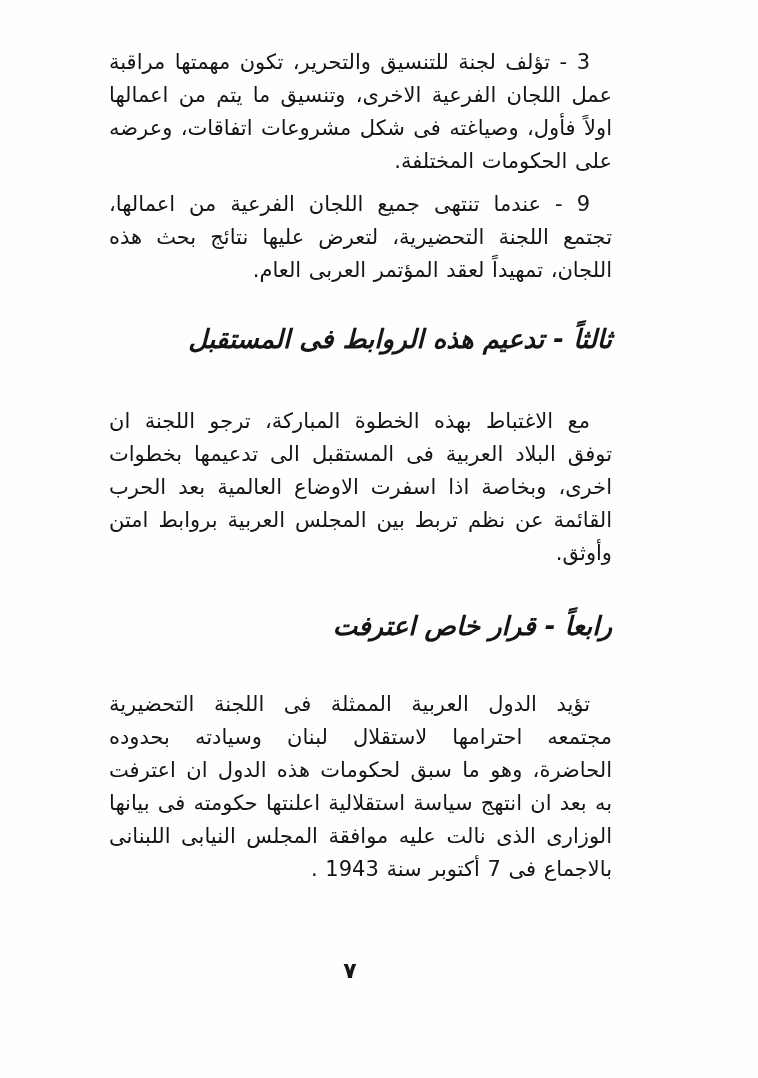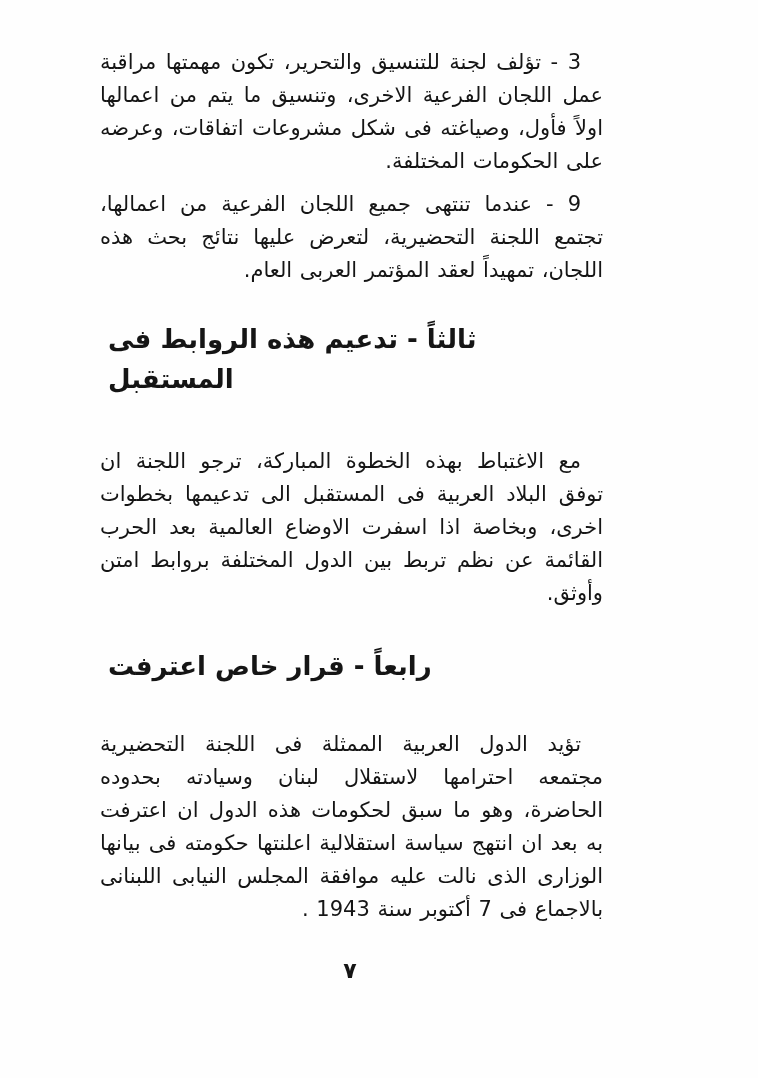--- a/index.html
+++ b/index.html
@@ -16,45 +16,46 @@
     color: #151515;
   }
   .page {
     position: absolute;
     inset: 0;
     background: #fefefe;
   }
   .text-column {
     position: absolute;
     top: 46px;
-    left: 100px;
+    left: 109px;
     width: 503px;
     direction: rtl;
     text-align: justify;
     text-justify: inter-word;
   }
   .body-para {
     margin: 0;
     font-size: 21px;
     line-height: 33px;
     text-indent: 22px;
     word-spacing: 1px;
     font-weight: 500;
   }
   .body-para + .body-para {
     margin-top: 10px;
   }
   .section-heading {
-    margin: 8px;
+    margin: 0;
     font-size: 26px;
     line-height: 40px;
     font-weight: bold;
-    text-align: left;
+    text-align: right;
     text-indent: 0;
     letter-spacing: 0.5px;
+    font-style: italic;
   }
   .heading-first {
     margin-top: 32px;
     margin-bottom: 46px;
   }
   .heading-second {
     margin-top: 36px;
     margin-bottom: 42px;
   }
   .page-number {
@@ -77,21 +78,21 @@
 <div class="page">
 
   <main class="text-column">
 
     <p class="body-para">3 - تؤلف لجنة للتنسيق والتحرير، تكون مهمتها مراقبة عمل اللجان الفرعية الاخرى، وتنسيق ما يتم من اعمالها اولاً فأول، وصياغته فى شكل مشروعات اتفاقات، وعرضه على الحكومات المختلفة.</p>
 
     <p class="body-para">9 - عندما تنتهى جميع اللجان الفرعية من اعمالها، تجتمع اللجنة التحضيرية، لتعرض عليها نتائج بحث هذه اللجان، تمهيداً لعقد المؤتمر العربى العام.</p>
 
     <h2 class="section-heading heading-first">ثالثاً - تدعيم هذه الروابط فى المستقبل</h2>
 
-    <p class="body-para">مع الاغتباط بهذه الخطوة المباركة، ترجو اللجنة ان توفق البلاد العربية فى المستقبل الى تدعيمها بخطوات اخرى، وبخاصة اذا اسفرت الاوضاع العالمية بعد الحرب القائمة عن نظم تربط بين الدول المختلفة بروابط امتن وأوثق.</p>
+    <p class="body-para">مع الاغتباط بهذه الخطوة المباركة، ترجو اللجنة ان توفق البلاد العربية فى المستقبل الى تدعيمها بخطوات اخرى، وبخاصة اذا اسفرت الاوضاع العالمية بعد الحرب القائمة عن نظم تربط بين المجلس العربية بروابط امتن وأوثق.</p>
 
     <h2 class="section-heading heading-second">رابعاً - قرار خاص اعترفت</h2>
 
     <p class="body-para">تؤيد الدول العربية الممثلة فى اللجنة التحضيرية مجتمعه احترامها لاستقلال لبنان وسيادته بحدوده الحاضرة، وهو ما سبق لحكومات هذه الدول ان اعترفت به بعد ان انتهج سياسة استقلالية اعلنتها حكومته فى بيانها الوزارى الذى نالت عليه موافقة المجلس النيابى اللبنانى بالاجماع فى 7 أكتوبر سنة 1943 .</p>
 
   </main>
 
   <div class="page-number">٧</div>
 
 </div>

